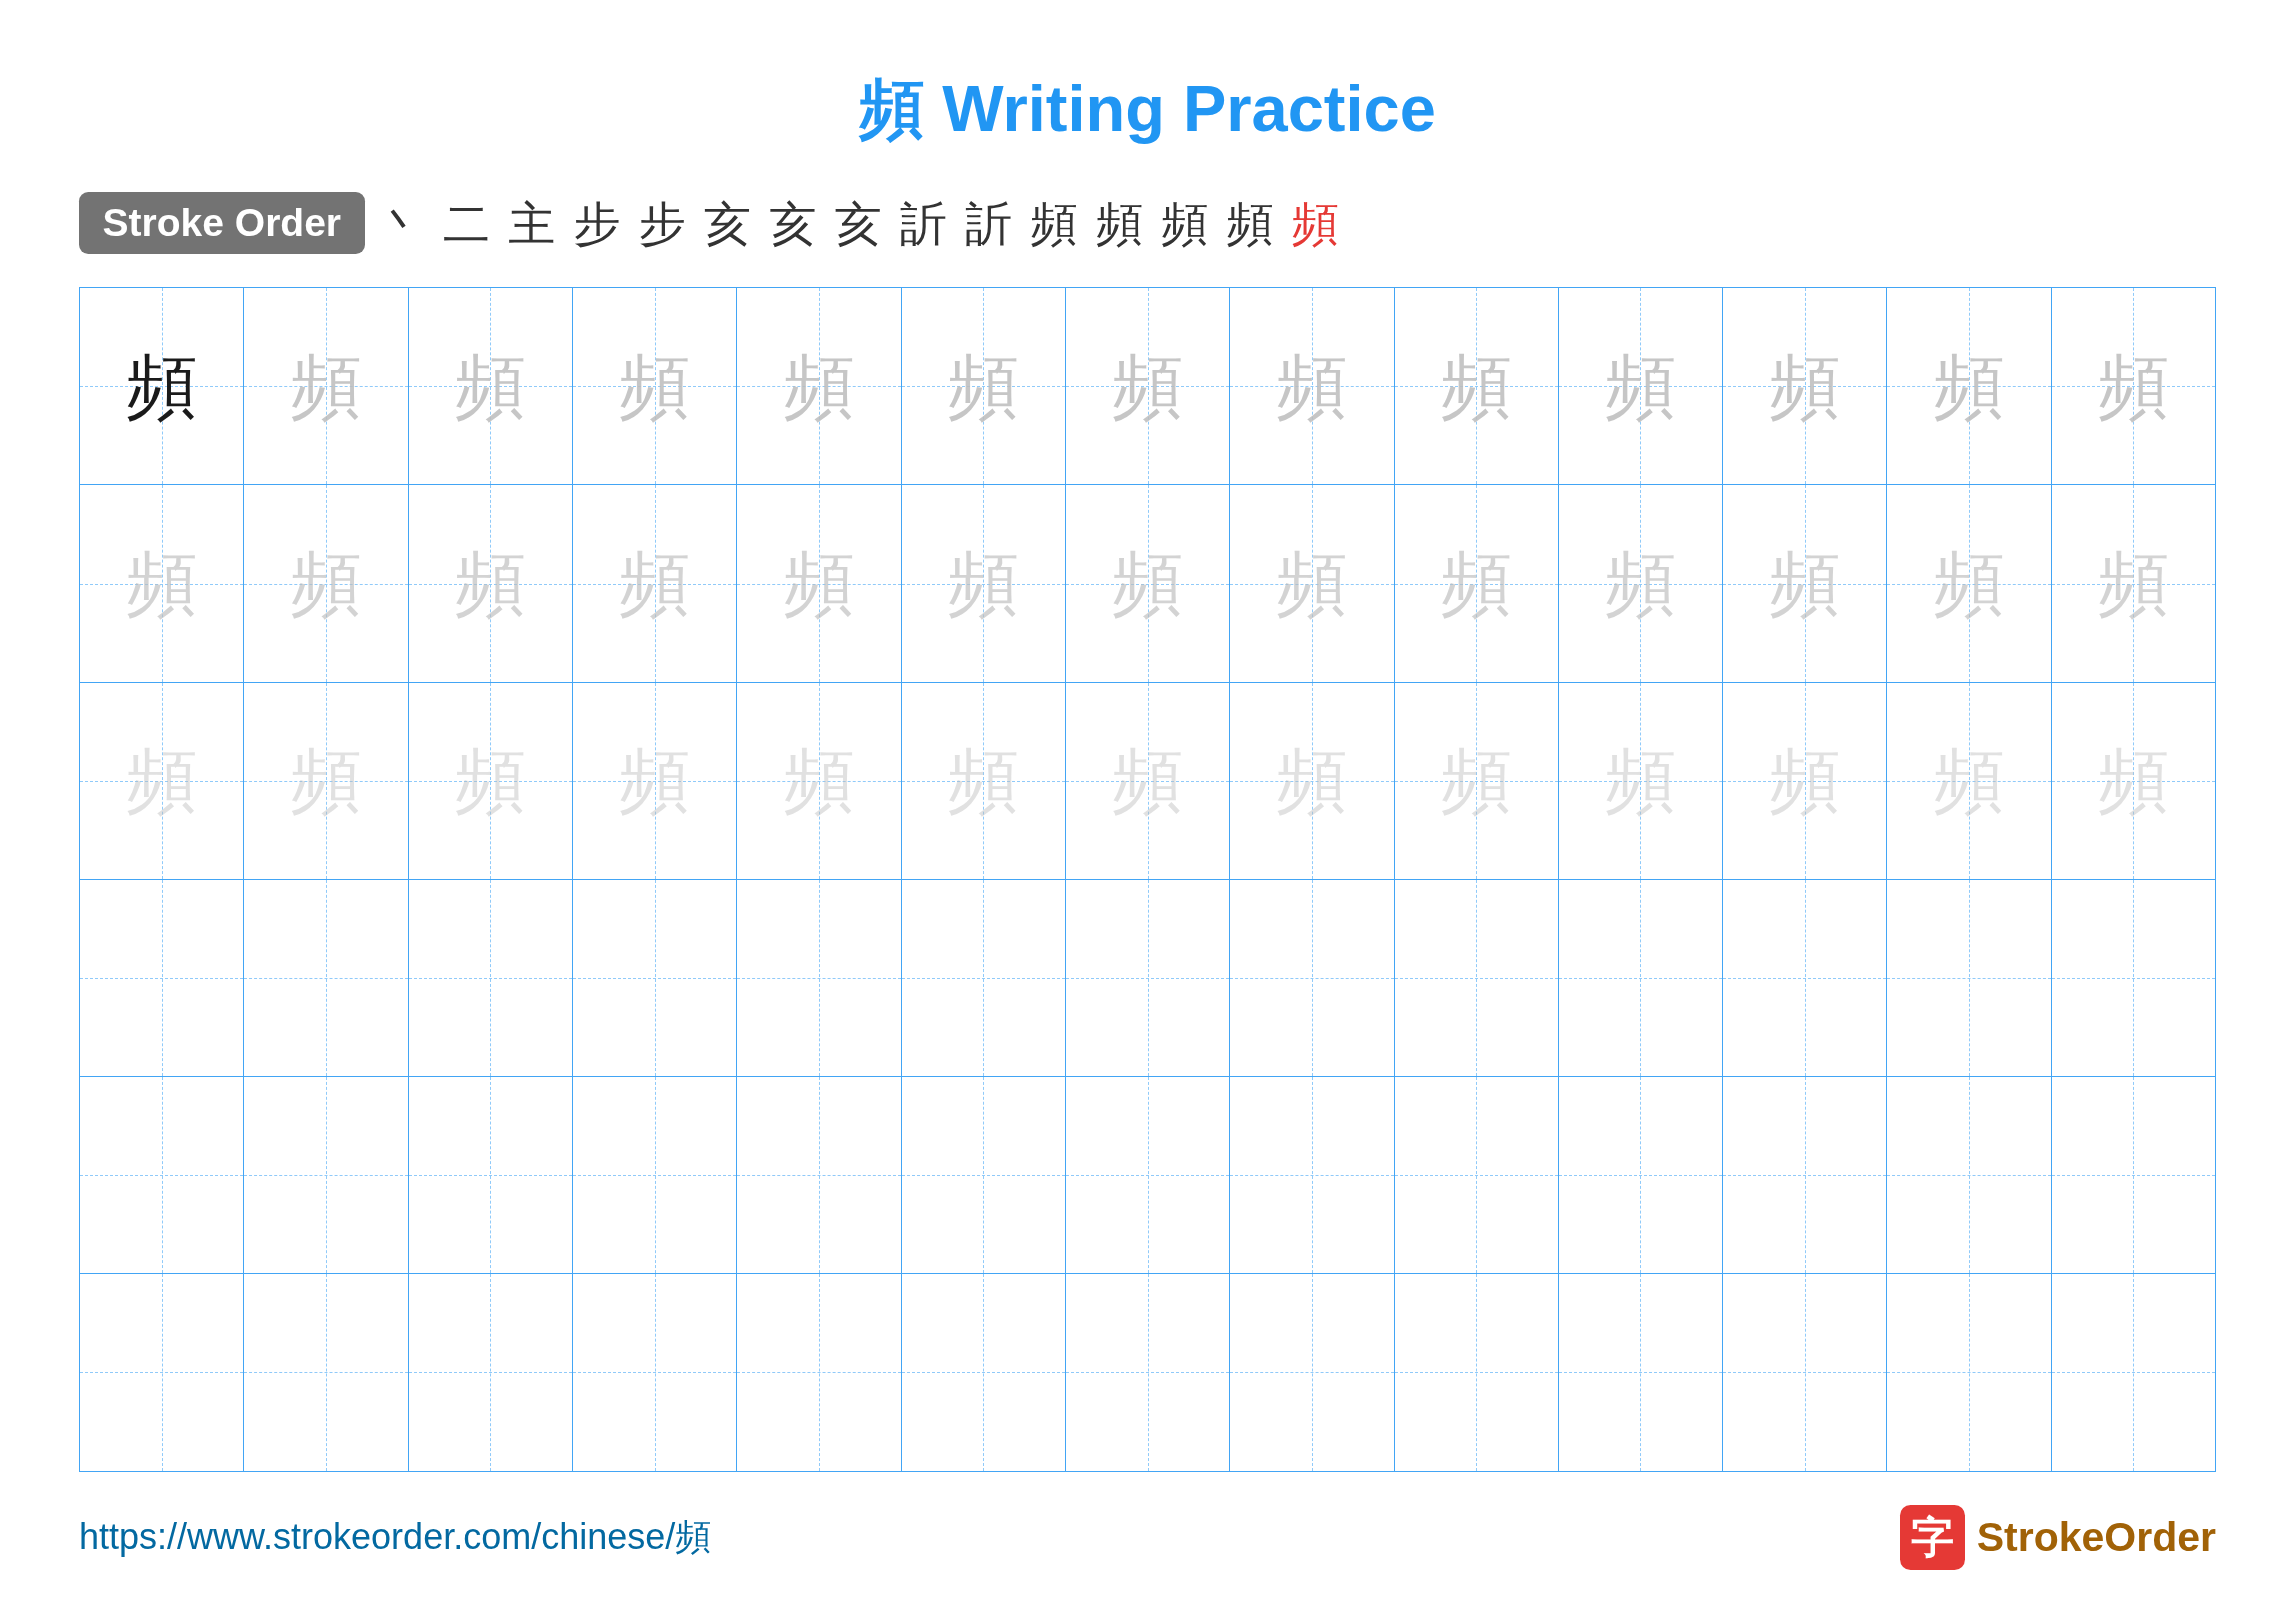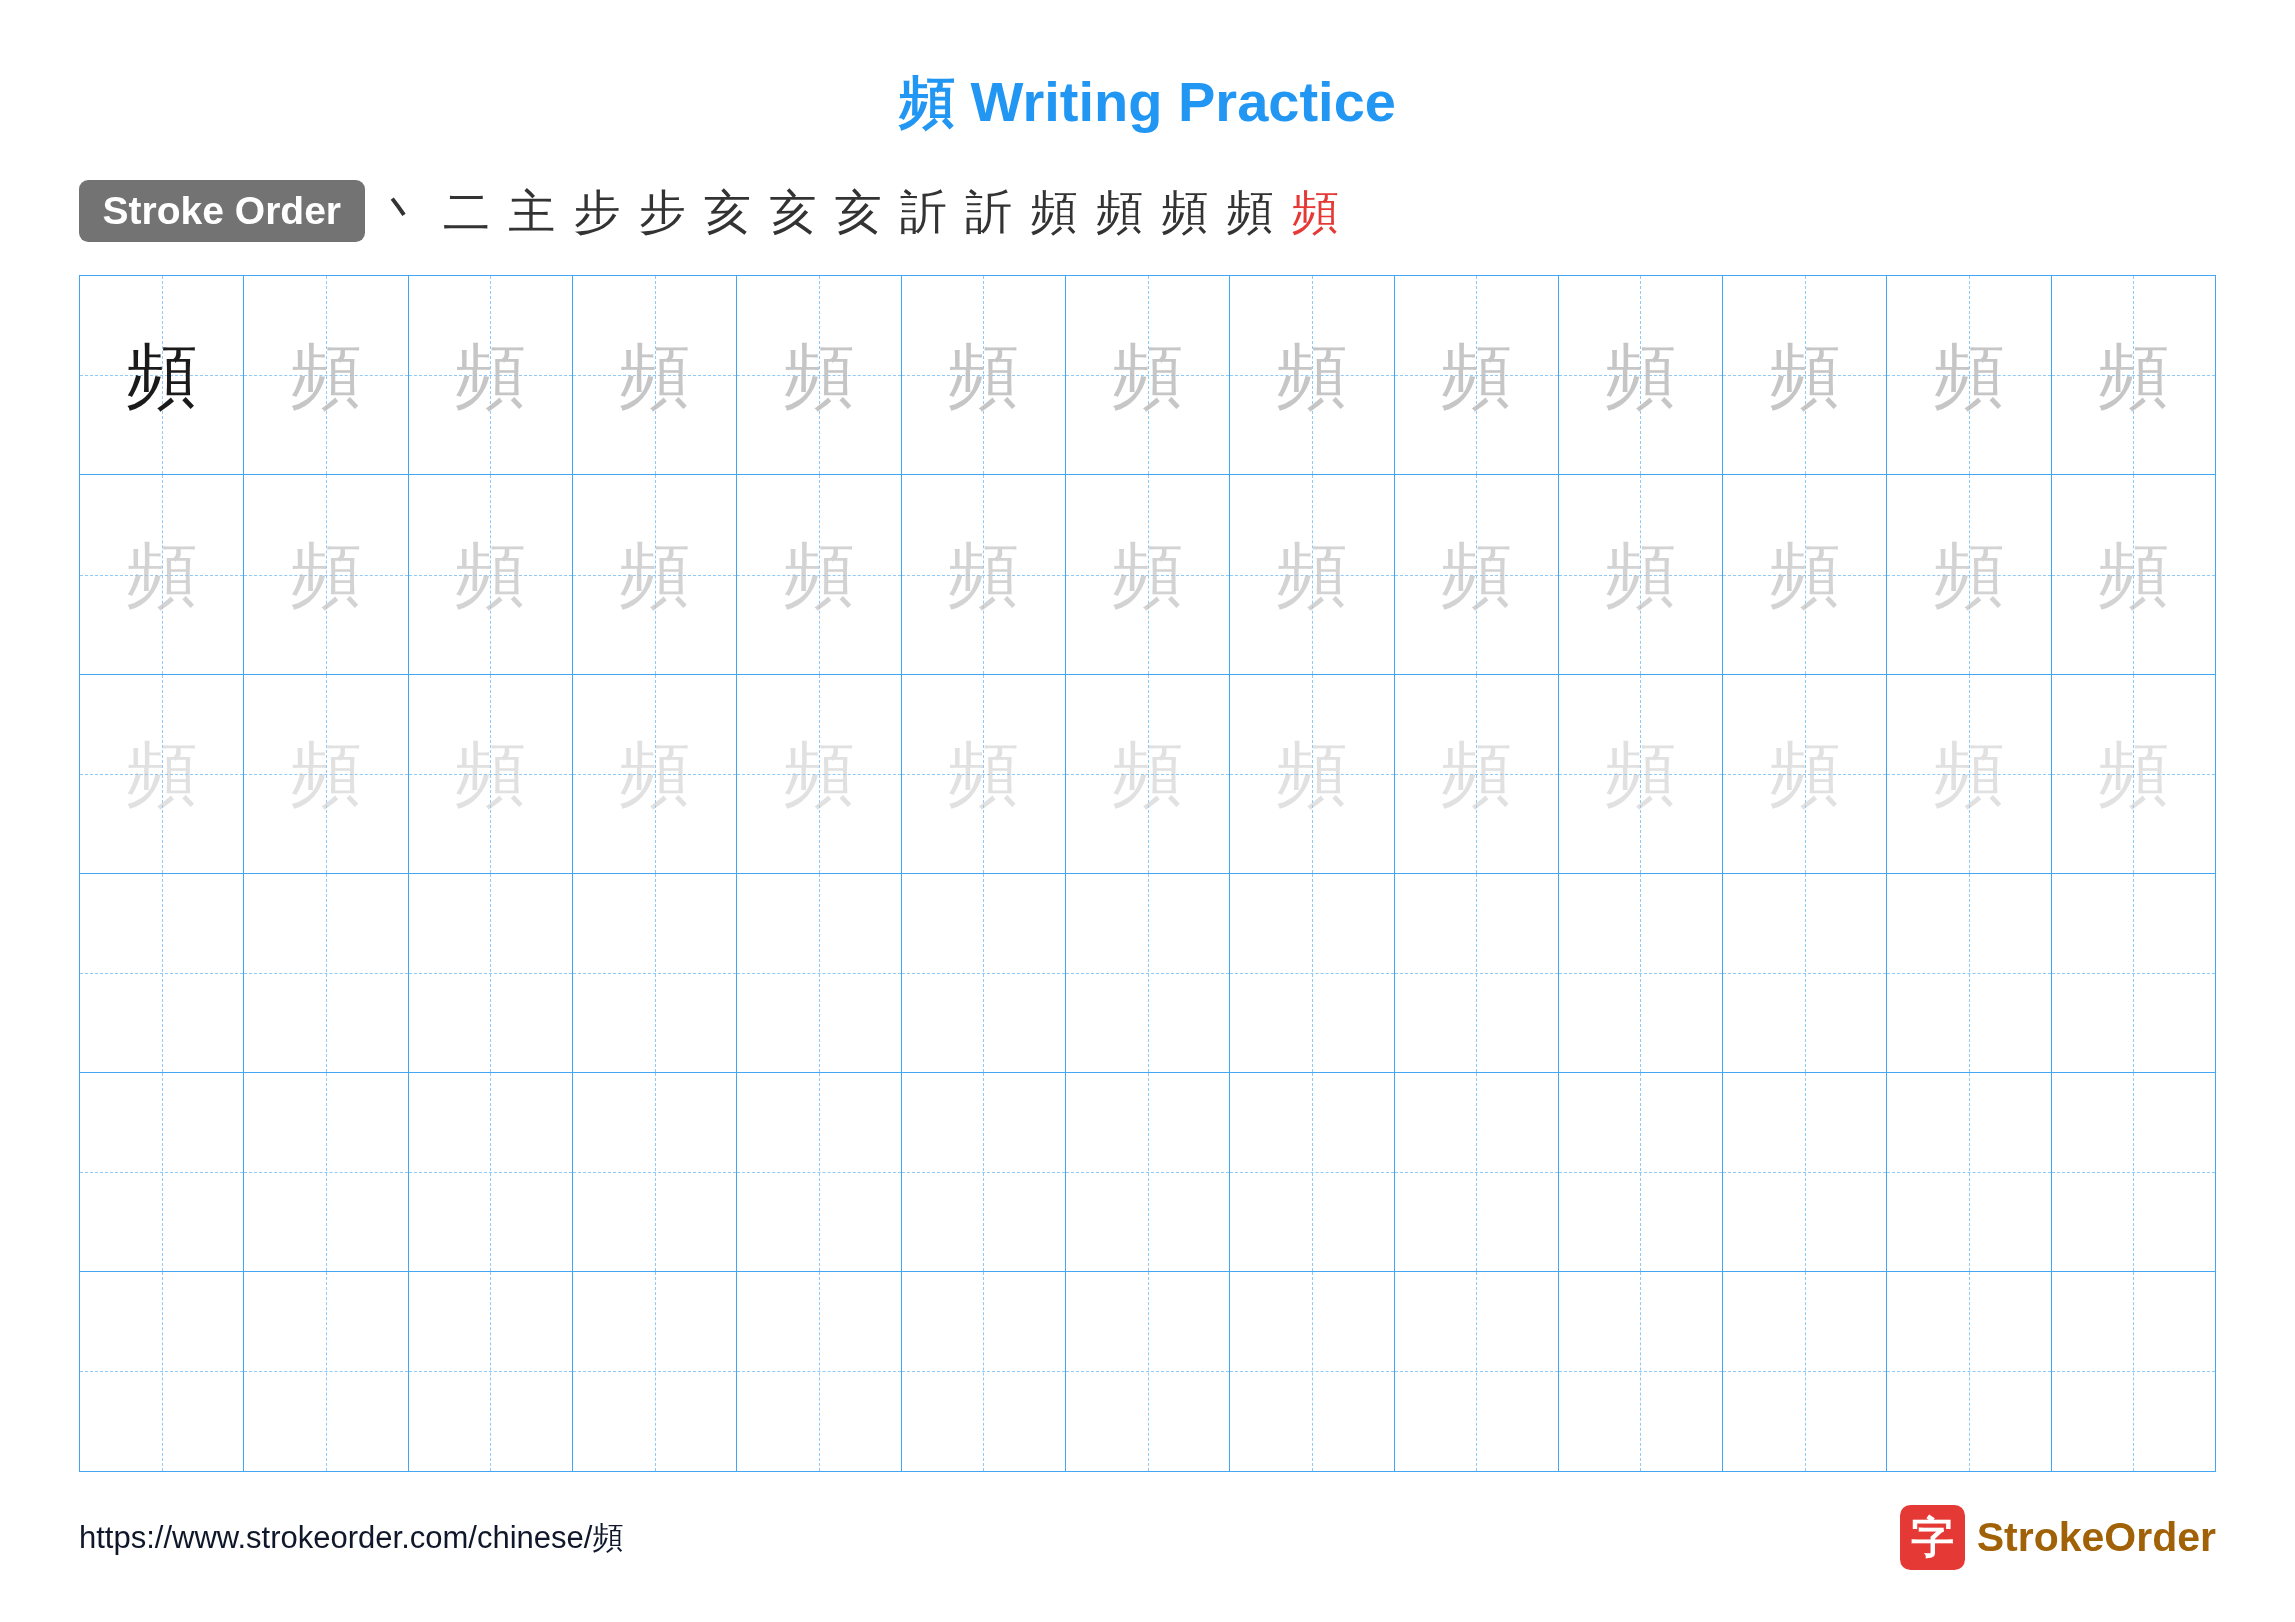--- a/index.html
+++ b/index.html
@@ -16,21 +16,21 @@
       width: 2295px;
       height: 1622px;
       background: #fff;
       padding: 52px 79px;
       display: flex;
       flex-direction: column;
       align-items: center;
     }
 
     .title {
-      font-size: 56px;
+      font-size: 65px;
       color: #2196F3;
       font-weight: bold;
       margin-bottom: 39px;
       margin-top: 13px;
       text-align: center;
     }
 
     .stroke-order-row {
       display: flex;
       align-items: center;
@@ -151,22 +151,22 @@
     
     .footer {
       display: flex;
       align-items: center;
       justify-content: space-between;
       width: 100%;
       margin-top: 33px;
     }
 
     .footer-url {
-      font-size: 31px;
-      color: #0f172a;
+      font-size: 36px;
+      color: #0369a1;
     }
 
     .footer-logo {
       display: flex;
       align-items: center;
       gap: 11.8px;
     }
 
     .footer-logo-icon {
       width: 65px;

